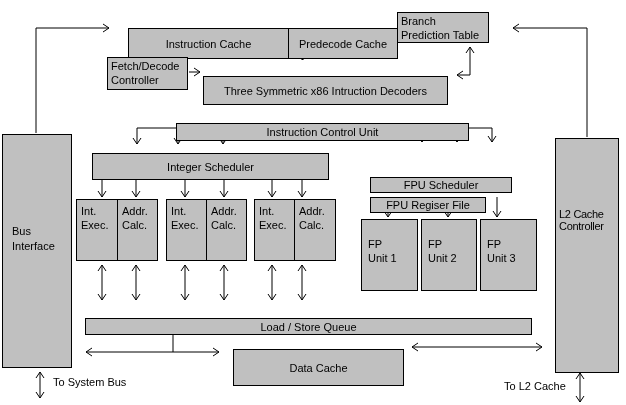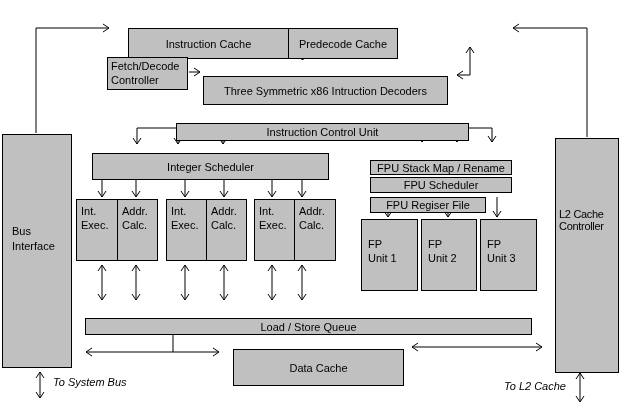--- a/index.html
+++ b/index.html
@@ -9,21 +9,21 @@
     font-size:11px;color:#000;position:relative;
   }
   #stage{position:absolute;left:0;top:0;width:626px;height:405px;}
   .box{
     position:absolute;background:#c0c0c0;border:1px solid #000;
     box-sizing:border-box;white-space:pre-line;line-height:14px;
   }
   .center{display:flex;align-items:center;justify-content:center;text-align:center;margin-top:16px;}
   svg.wires{position:absolute;left:0;top:0;pointer-events:none;}
   .ln{stroke:#000;stroke-width:1;fill:none;}
-  .freelabel{position:absolute;white-space:nowrap;font-style:italic;}
+  .freelabel{position:absolute;white-space:nowrap;}
 </style>
 </head>
 <body>
 
 <div id="stage">
 
   <svg class="wires" width="626" height="405" viewBox="0 0 626 405">
     <defs>
       <marker id="ah" markerWidth="10" markerHeight="10" refX="7" refY="5" orient="auto-start-reverse" markerUnits="userSpaceOnUse">
         <path d="M1,1 L7,5 L1,9" fill="none" stroke="#000" stroke-width="1"></path>
@@ -119,29 +119,30 @@
     <g>
       <line class="ln" x1="40" y1="372" x2="40" y2="398" marker-start="url(#ah)" marker-end="url(#ah)"></line>
     </g>
     <g>
       <line class="ln" x1="580" y1="373" x2="580" y2="402" marker-start="url(#ah)" marker-end="url(#ah)"></line>
     </g>
   </svg>
 
   <div class="box center" style="left:128px;top:12px;width:161px;height:31px">Instruction Cache</div>
   <div class="box center" style="left:288px;top:12px;width:110px;height:31px">Predecode Cache</div>
+  <div class="box" style="left:397px;top:12px;width:92px;height:31px;padding:1px 0 0 3px">Branch
+Prediction Table</div>
 
   <div class="box" style="left:107px;top:57px;width:81px;height:33px;padding:1px 4px 0 3px">Fetch/Decode
 Controller</div>
   <div class="box center" style="left:203px;top:60px;width:245px;height:29px">Three Symmetric x86 Intruction Decoders</div>
 
   <div class="box center" style="left:176px;top:107px;width:293px;height:18px">Instruction Control Unit</div>
 
   <div class="box center" style="left:92px;top:137px;width:237px;height:27px">Integer Scheduler</div>
-  <div class="box center" style="left:370px;top:144px;width:142px;height:15px">FPU Stack Map / Rename</div>
   <div class="box center" style="left:370px;top:161px;width:142px;height:16px">FPU Scheduler</div>
   <div class="box center" style="left:370px;top:181px;width:116px;height:16px">FPU Regiser File</div>
 
   <div class="box" style="left:76px;top:199px;width:42px;height:62px;padding:4px 0 0 4px">Int.
 Exec.</div>
   <div class="box" style="left:117px;top:199px;width:41px;height:62px;padding:4px 0 0 4px">Addr.
 Calc.</div>
   <div class="box" style="left:166px;top:199px;width:41px;height:62px;padding:4px 0 0 4px">Int.
 Exec.</div>
   <div class="box" style="left:206px;top:199px;width:41px;height:62px;padding:4px 0 0 4px">Addr.

